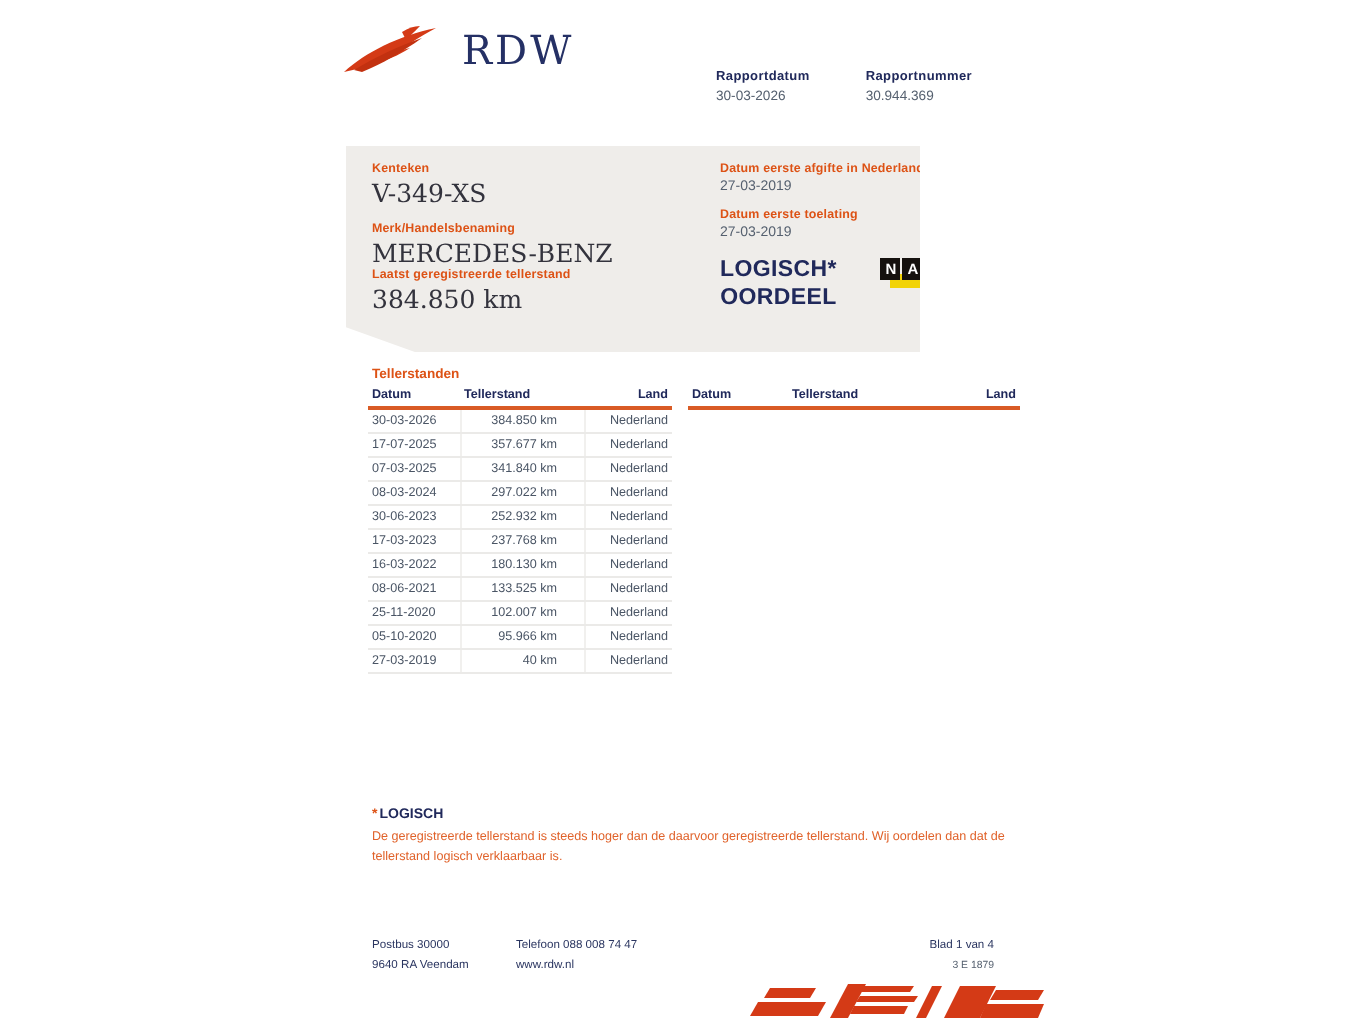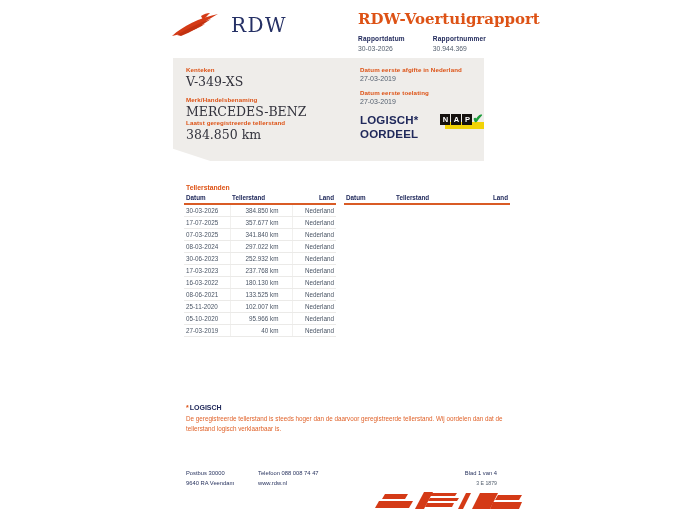--- a/index.html
+++ b/index.html
@@ -11,30 +11,30 @@
   }
   
   .logo-wrap { position:absolute; left:171px; top:10px; display:flex; align-items:center; gap:8px; }
   .logo-text { font-family:"DejaVu Serif", serif; font-size:20px; letter-spacing:1.5px; color:#253065; font-weight:400; }
   .doc-title { position:absolute; left:358px; top:10px; font-family:"DejaVu Serif", serif; font-weight:bold; font-size:15px; color:#DD5215; }
   .report-meta { position:absolute; left:358px; top:35px; display:flex; gap:28px; }
   .meta-label { font-size:6.5px; font-weight:bold; color:#20295B; letter-spacing:0.2px; }
   .meta-value { font-size:6.8px; color:#55606F; margin-top:3px; }
   
   .summary-box {
-    position:absolute; left:173px; top:58px; width:311px; height:103px;
+    position:absolute; left:173px; top:73px; width:287px; height:103px;
     background:#EFEDEA;
     clip-path:polygon(0 0, 100% 0, 100% 100%, 12% 100%, 0 88%);
   }
   .sum-col-left  { position:absolute; left:13px; top:8px; }
   .sum-col-right { position:absolute; left:187px; top:8px; width:118px; }
   .field-label { font-size:6.2px; font-weight:bold; color:#DD5215; letter-spacing:0.1px; margin-bottom:2px; }
   .field-value-big { font-family:"DejaVu Serif", serif; font-size:12.5px; color:#33333D; line-height:14.5px; margin-bottom:6px; }
   .field-value-sm { font-size:7px; color:#55606F; margin-bottom:7px; }
-  .oordeel-row { display:flex; align-items:flex-start; margin-top:8px; }
+  .oordeel-row { display:flex; align-items:flex-start; margin-top:8px;text-align:center; }
   .oordeel-text { font-size:11.5px; font-weight:bold; color:#20295B; line-height:14px; letter-spacing:0.2px; }
   
   .nap { position:relative; width:50px; height:18px; margin-left:22px; margin-top:1px; }
   .nap-yellow { position:absolute; left:5px; top:8px; width:42px; height:7px; background:#F2D307; }
   .nap-squares { position:absolute; left:0; top:0; display:flex; gap:1px; }
   .nap-sq { width:10px; height:11px; background:#15110e; color:#ffffff; font-size:7.5px; font-weight:bold;
             display:flex; align-items:center; justify-content:center; }
   .nap-check { position:absolute; left:32px; top:-3px; font-size:13px; font-weight:bold; color:#1E9E3E; }
   
   .section-title { position:absolute; left:186px; top:184px; font-size:6.8px; font-weight:bold; color:#DD5215; }
@@ -71,21 +71,20 @@
 
   <div class="logo-wrap">
     <svg width="52" height="30" viewBox="0 0 52 30">
       <path d="M1 26 C 12 16, 28 8, 47 4 C 38 9, 33 12, 30 15 L 34 14 C 28 18, 22 20, 14 23 Z" fill="#D43A16"></path>
       <path d="M6 25 C 16 19, 28 13, 40 9 C 30 16, 20 22, 10 26 Z" fill="#C23110"></path>
       <path d="M30 6 C 33 4, 36 3, 39 3 C 36 6, 34 8, 32 10 Z" fill="#D43A16"></path>
     </svg>
     <span class="logo-text">RDW</span>
   </div>
 
-  <div class="doc-title">RDW-Voertuigrapport</div>
 
   <div class="report-meta">
     <div>
       <div class="meta-label">Rapportdatum</div>
       <div class="meta-value">30-03-2026</div>
     </div>
     <div>
       <div class="meta-label">Rapportnummer</div>
       <div class="meta-value">30.944.369</div>
     </div>

